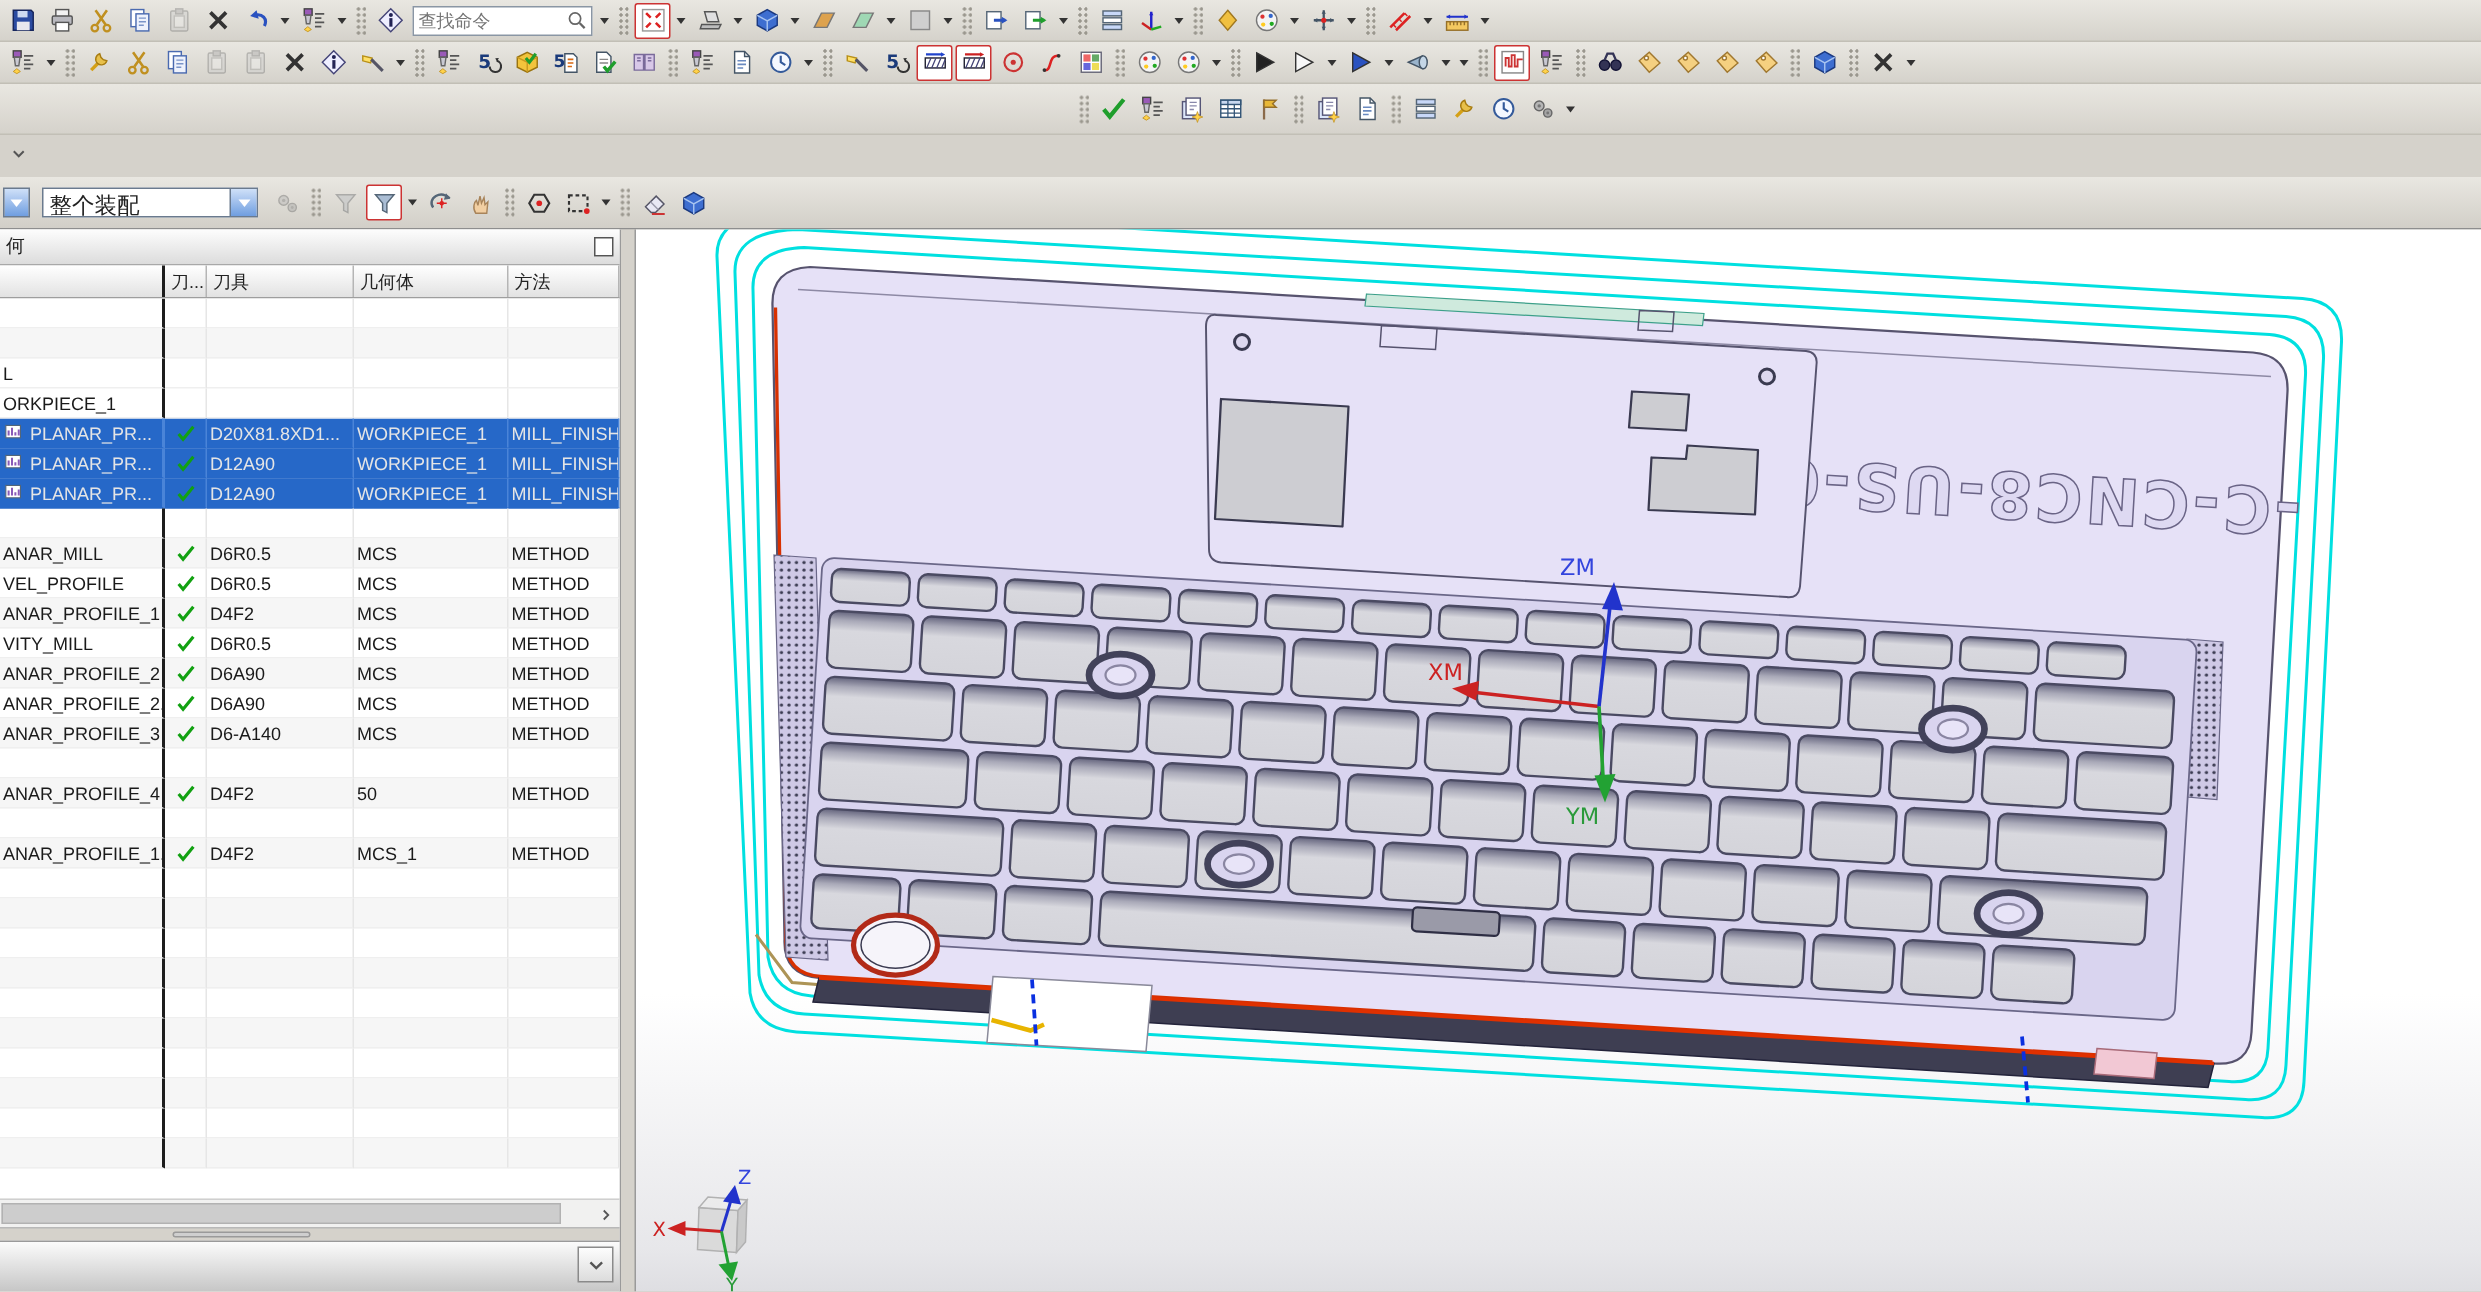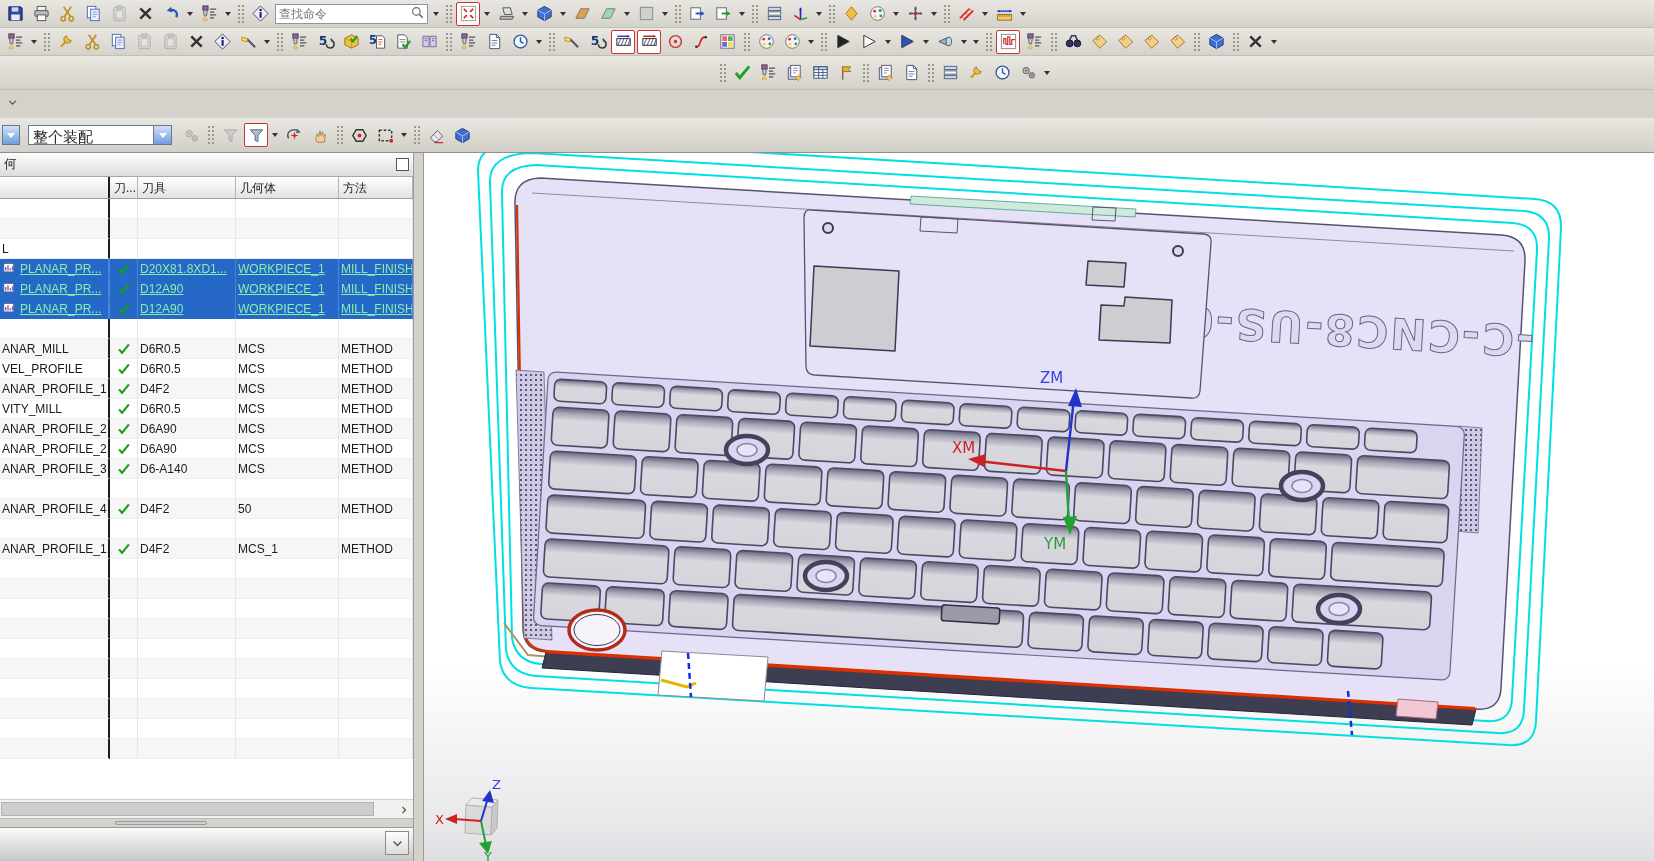--- a/index.html
+++ b/index.html
@@ -17,21 +17,21 @@
     width:24px; height:24px; margin:0 1px; border:1px solid transparent; border-radius:2px; }
   .tbtn.boxed { border:1px solid #c33; background:#fff; }
   .tbtn.dis { opacity:.42; filter:grayscale(.8); }
   .ticon { width:19px; height:19px; }
   .ddar { width:0; height:0; border-left:3.5px solid transparent; border-right:3.5px solid transparent;
     border-top:4px solid #333; margin:0 2px 0 1px; }
   .ddbtn { display:flex; align-items:center; justify-content:center; width:12px; height:22px; }
   .tgrip { width:7px; height:20px; margin:0 3px;
     background-image:radial-gradient(circle at 2px 2px,#9a978e 1px,transparent 1.2px);
     background-size:4px 4px; }
-  .searchwrap { display:flex; width:153px; height:20px; margin:0 2px;
+  .searchwrap { display:flex; align-items:center; width:120px; height:20px; margin:0 2px;
     border:1px solid #8a96a4; background:#fff; }
   .searchwrap input { flex:1; width:100px; border:none; outline:none; font-size:12px;
     padding:0 3px; font-family:inherit; color:#333; background:transparent; }
   .searchwrap .ticon { width:15px; height:15px; margin-right:2px; }
 
   
   #dock { position:absolute; top:90px; left:0; right:0; height:28px; background:#d5d2cb; }
   #dock .ovf { position:absolute; left:4px; top:5px; width:16px; height:15px;
     display:flex; align-items:center; justify-content:center; }
   #dock .ovf svg { width:11px; height:11px; }
@@ -66,21 +66,21 @@
   .c-tool { width:98px; }
   .c-geom { width:103px; }
   .c-meth { flex:1; }
   .tbl-header .c-name { border-right:2px solid #1d1d1d; }
   #tblbody { height:600px; overflow:hidden; position:relative; background:#fff; }
   .nav-row { height:20px; display:flex; font-size:12px; color:#1a1a1a; }
   .nav-row.odd { background:#f6f6f6; }
   .nav-row > div { border-right:1px solid #e6e6e6; border-bottom:1px solid #efefef;
     white-space:nowrap; overflow:hidden; display:flex; align-items:center; padding:0 2px; }
   .nav-row .c-name { border-right:2px solid #1d1d1d; }
-  .nav-row.sel { background:#2668c8; color:#86efac;text-decoration:underline; }
+  .nav-row.sel { background:#2668c8; color:#e5e5e5; }
   .nav-row.sel > div { border-bottom-color:#2668c8; border-right-color:#4a84d8; }
   .nav-row .c-stat { justify-content:center; }
   .op-ico { width:15px; height:15px; margin-right:3px; flex:none; }
   .chk-ico { width:14px; height:14px; color:#12a112; }
   .hscroll { height:19px; position:relative; background:#f1f1f0; border-top:1px solid #cfcfcf; }
   .hthumb { position:absolute; left:1px; top:2px; width:373px; height:14px;
     background:#cdcdcd; border:1px solid #b2b2b2; }
   .harrow { position:absolute; right:2px; top:2px; width:15px; height:15px;
     display:flex; align-items:center; justify-content:center; }
   .harrow svg { width:10px; height:10px; }
@@ -938,20 +938,29 @@
           <div class="nav-row odd">
             <div class="c-name"></div>
             <div class="c-stat"></div>
             <div class="c-tool"></div>
             <div class="c-geom"></div>
             <div class="c-meth"></div>
           </div>
           <div class="nav-row">
             <div class="c-name">
               <span>L</span>
+            </div>
+            <div class="c-stat"></div>
+            <div class="c-tool"></div>
+            <div class="c-geom"></div>
+            <div class="c-meth"></div>
+          </div>
+          <div class="nav-row">
+            <div class="c-name">
+              <span>ORKPIECE_1</span>
             </div>
             <div class="c-stat"></div>
             <div class="c-tool"></div>
             <div class="c-geom"></div>
             <div class="c-meth"></div>
           </div>
           <div class="nav-row odd sel">
             <div class="c-name">
               <svg class="op-ico">
                 <use href="#i-opicon"></use>

